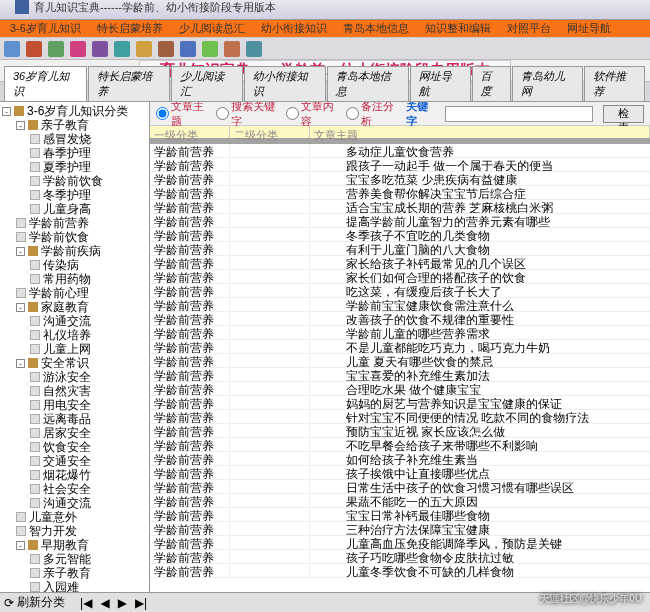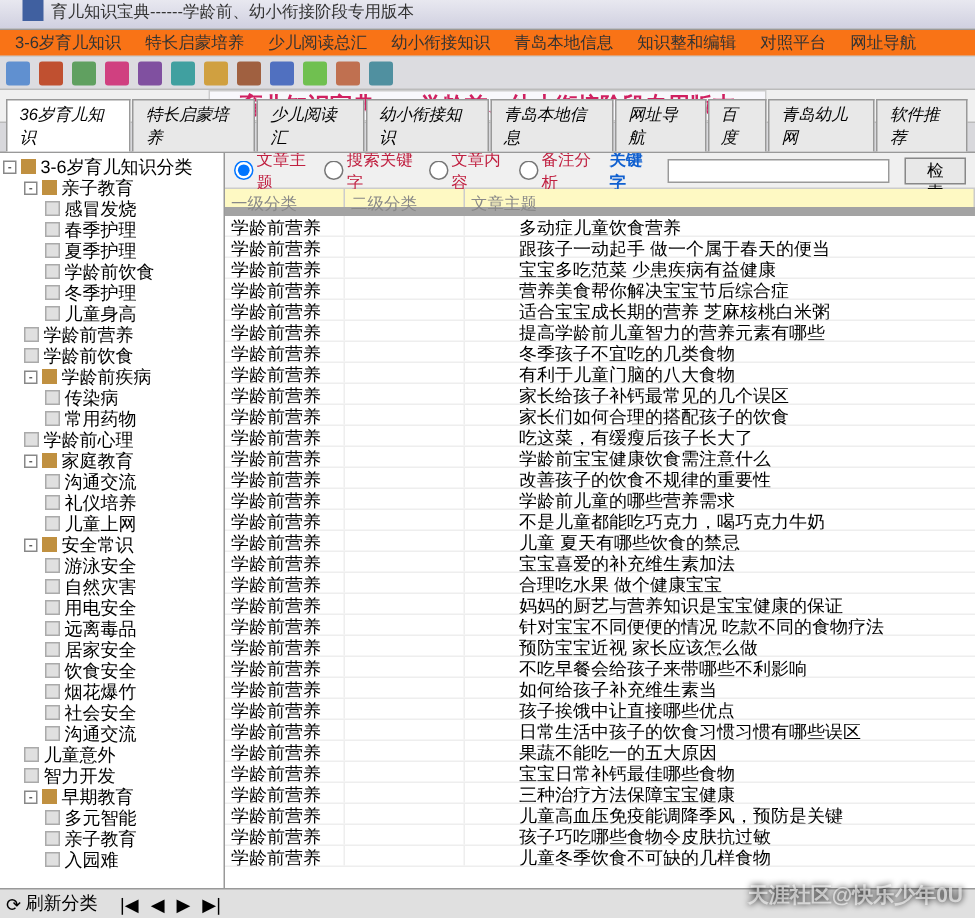--- a/index.html
+++ b/index.html
@@ -40,21 +40,21 @@
 .gh1 { width: 80px; } .gh2 { width: 80px; } .gh3 { flex: 1; }
 .grid-body { flex: 1; overflow-y: auto; background: #fff; }
 .grid-row { display: flex; height: 14px; border-bottom: 1px solid #eee; font-size: 11px; }
 .gc1 { width: 80px; padding-left: 4px; border-right: 1px solid #eee; white-space: nowrap; overflow: hidden; }
 .gc2 { width: 80px; border-right: 1px solid #eee; }
 .gc3 { flex: 1; padding-left: 4px; white-space: nowrap; overflow: hidden; margin-left: 32px; }
 .statusbar { height: 20px; border-top: 1px solid #999; display: flex; align-items: center; padding: 0 4px; background: #e0e0e0; font-size: 11px; }
 .refresh { display: flex; align-items: center; gap: 3px; }
 .nav-btns { display: flex; gap: 8px; margin-left: 15px; }
 .nav-btn { cursor: default; }
-.watermark { position: absolute; right: 8px; bottom: 6px; color: rgba(255,255,255,0.6); font-size: 14px; font-weight: bold; text-shadow: 0 0 4px #000; }
+.watermark { position: absolute; right: 8px; bottom: 6px; color: rgba(255,255,255,0.6); font-size: 10px; font-weight: bold; text-shadow: 0 0 4px #000; }
 ::-webkit-scrollbar { width: 14px; height: 14px; }
 ::-webkit-scrollbar-track { background: #e8e8e8; }
 ::-webkit-scrollbar-thumb { background: #c0c0c0; border: 1px solid #999; }
 </style>
 </head>
 <body>
 
 <div class="titlebar">
   <span class="titlebar-icon"></span>
   <span class="titlebar-text">育儿知识宝典------学龄前、幼小衔接阶段专用版本</span>
@@ -202,20 +202,24 @@
           <span class="tree-icon file"></span>
           <span>远离毒品</span>
         </div>
         <div class="tree-node i2">
           <span class="tree-icon file"></span>
           <span>居家安全</span>
         </div>
         <div class="tree-node i2">
           <span class="tree-icon file"></span>
           <span>饮食安全</span>
+        </div>
+        <div class="tree-node i2">
+          <span class="tree-icon file"></span>
+          <span>交通安全</span>
         </div>
         <div class="tree-node i2">
           <span class="tree-icon file"></span>
           <span>烟花爆竹</span>
         </div>
         <div class="tree-node i2">
           <span class="tree-icon file"></span>
           <span>社会安全</span>
         </div>
         <div class="tree-node i2">

